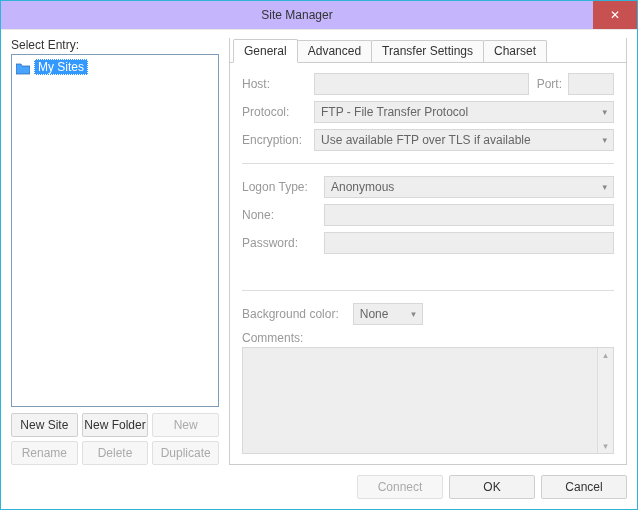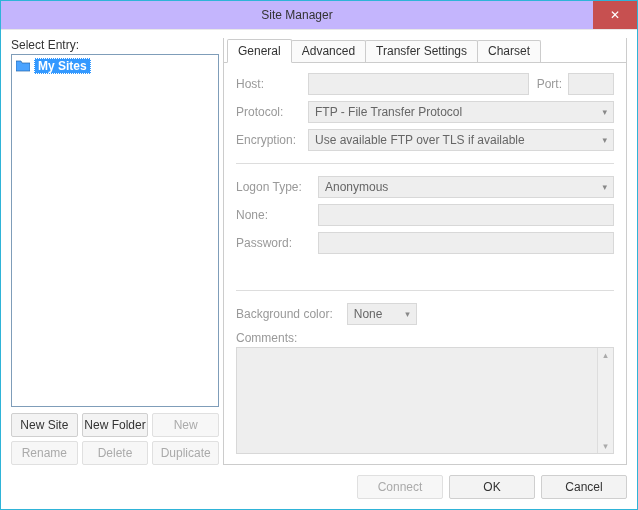--- a/index.html
+++ b/index.html
@@ -47,46 +47,45 @@
   .content {
     flex: 1;
     display: flex;
     flex-direction: column;
     padding: 8px 10px 10px 10px;
     box-sizing: border-box;
   }
   .main-row {
     flex: 1;
     display: flex;
-    gap: 4px;
+    gap: 10px;
     min-height: 0;
   }
   .left-pane {
     width: 208px;
     display: flex;
     flex-direction: column;
   }
   .left-pane .label {
     margin-bottom: 2px;
   }
   .tree {
     flex: 1;
     border: 1px solid #7f9db9;
     background: #fff;
     padding: 2px;
     box-sizing: border-box;
     overflow: auto;
   }
   .tree-item {
     display: flex;
-    align-items: center;
+    align-items: flex-end;
     height: 18px;
     gap: 4px;
     padding-left: 2px;
-    font-weight: bold;
   }
   .tree-item .folder {
     width: 14px;
     height: 12px;
     position: relative;
   }
   .tree-item .folder svg {
     width: 14px;
     height: 12px;
     display: block;

